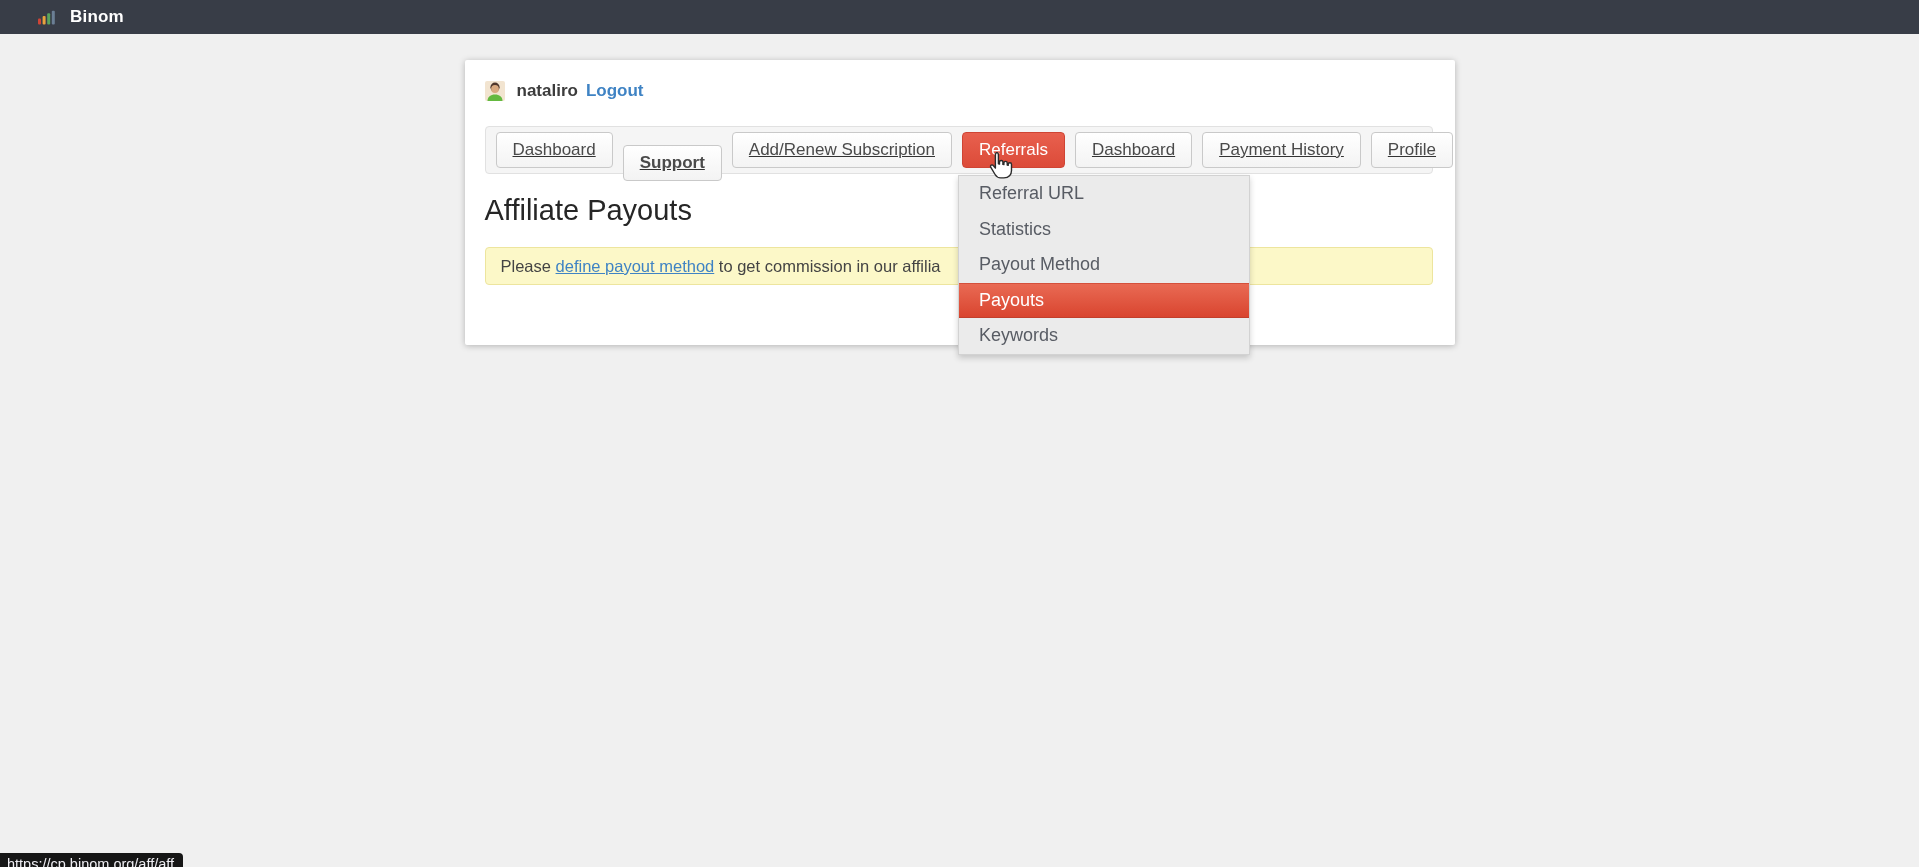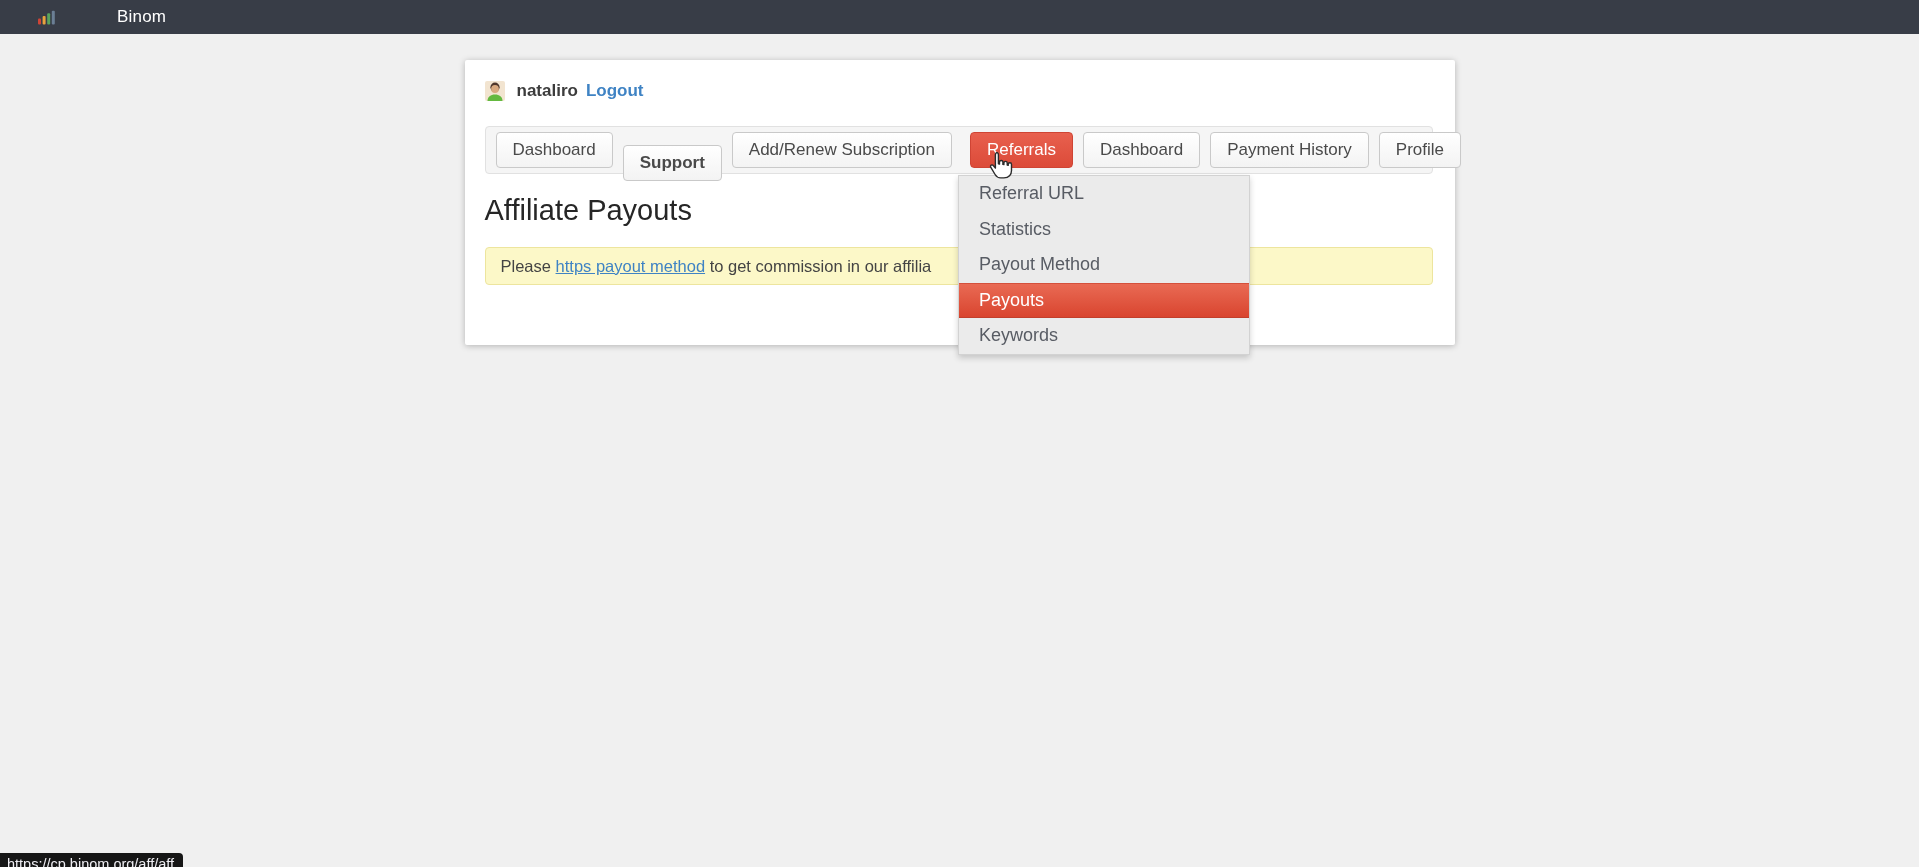--- a/index.html
+++ b/index.html
@@ -12,21 +12,21 @@
   }
 
   
   .topbar {
     height:34px; width:100%;
     background:#383d47;
     display:flex; align-items:center;
     padding-left:38px;
   }
   .topbar .logo-icon { display:inline-flex; margin-right:14px; }
-  .topbar .app-title { color:#fff; font-size:17px; font-weight:400; letter-spacing:.2px;margin-left:47px; }
+  .topbar .app-title { color:#fff; font-size:17px; font-weight:700; letter-spacing:.2px; }
 
   
   .card {
     width:990px; margin:26px auto 0;
     background:#fff;
     border-radius:2px;
     box-shadow:0 1px 6px rgba(0,0,0,.25);
     padding:20px 22px 60px 20px;
   }
 
@@ -38,40 +38,40 @@
   
   .nav {
     margin-top:24px;
     background:#f5f5f5;
     border:1px solid #e1e1e1;
     border-radius:4px;
     padding:5px 0 5px 10px;
     display:flex; align-items:center; gap:10px;
     height:48px;
     position:relative;
+    text-decoration:underline;
   }
   .nav-btn {
     height:36px;
     padding:0 16px;
     font-family:inherit;
     font-size:17px;
     color:#4a4a4a;
     background:linear-gradient(#ffffff,#f3f3f3);
     border:1px solid #c9c9c9;
     border-radius:4px;
     cursor:pointer;
     white-space:nowrap;
   }
   .nav-btn.bold { font-weight:bold;margin-top:26px; }
   .nav-item-wrap { position:relative; }
   .nav-btn.active {
     background:linear-gradient(#e8604e,#dc4b39);
     border-color:#cf4434;
     color:#fff;
-    margin-left:8px;
   }
 
   
   .dropdown {
     position:absolute;
     top:calc(100% + 7px);
     left:-4px;
     width:292px;
     background:#ebebeb;
     border:1px solid #d2d2d2;
@@ -184,21 +184,21 @@
       </div>
     </span>
 
     <button class="nav-btn">Dashboard</button>
     <button class="nav-btn">Payment History</button>
     <button class="nav-btn">Profile</button>
   </div>
 
   <h1 class="page-title">Affiliate Payouts</h1>
 
-  <div class="notice"><span>Please </span><a>https payout method</a><span> to get commission in our affilia</span></div>
+  <div class="notice"><span>Please </span><a>define payout method</a><span> to get commission in our affilia</span></div>
 
 </div>
 
 <div class="cursor">
   <svg width="27" height="31" viewBox="0 0 27 31">
     <path d="M10.4 1.6c1.2 0 2 .9 2 2.1v9.1l1.1.2v-1.9c0-.9.8-1.6 1.7-1.6s1.7.7 1.7 1.6v2.3l1 .2v-1.6c0-.9.8-1.6 1.7-1.6s1.6.7 1.6 1.6v2.1l1 .2v-.9c0-.9.8-1.6 1.7-1.6s1.6.7 1.6 1.6v6.2c0 4.1-2.6 7.3-7.6 7.3h-3.2c-2.7 0-4.3-1.2-5.6-3.4l-4.4-7.3c-.6-1 .1-2.3 1.3-2.3.5 0 1 .2 1.3.6l2.1 2.6V3.7c0-1.2.8-2.1 2-2.1z" fill="#ffffff" stroke="#2b2b2b" stroke-width="1.4" stroke-linejoin="round"></path>
   </svg>
 </div>
 
 <div class="status-tip">https://cp.binom.org/aff/aff</div>

